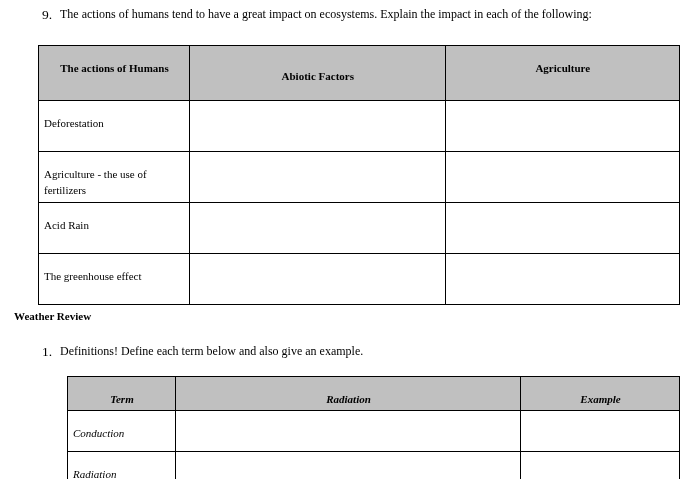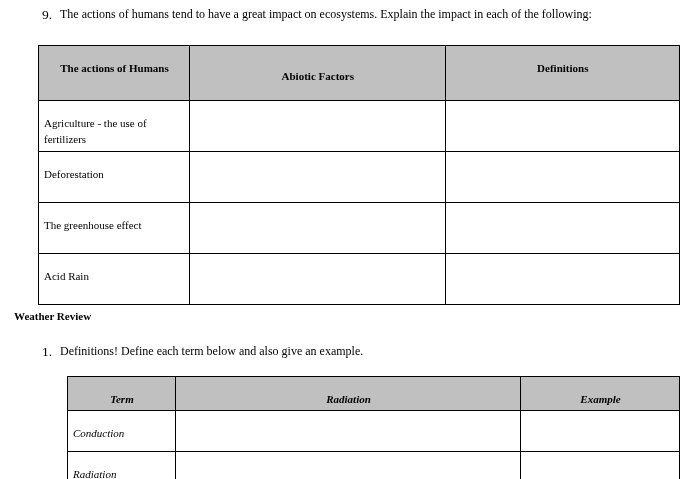--- a/index.html
+++ b/index.html
@@ -131,41 +131,41 @@
   <table class="grid" id="impact-table">
     <colgroup>
       <col class="c1">
         <col class="c2">
         <col class="c3">
     </colgroup>
     <thead>
       <tr>
         <th>The actions of Humans</th>
         <th><span class="squiggle">Abiotic</span> Factors</th>
-        <th>Definitions</th>
+        <th>Agriculture</th>
       </tr>
     </thead>
     <tbody>
       <tr>
+        <td>Deforestation</td>
+        <td></td>
+        <td></td>
+      </tr>
+      <tr>
         <td>Agriculture - the use of fertilizers</td>
         <td></td>
         <td></td>
       </tr>
       <tr>
-        <td>Deforestation</td>
+        <td>Acid Rain</td>
         <td></td>
         <td></td>
       </tr>
       <tr>
         <td>The greenhouse effect</td>
-        <td></td>
-        <td></td>
-      </tr>
-      <tr>
-        <td>Acid Rain</td>
         <td></td>
         <td></td>
       </tr>
     </tbody>
   </table>
 
   <div id="weather-heading">Weather Review</div>
 
   <div class="q-block" id="q1-block">
     <div class="q-row">

